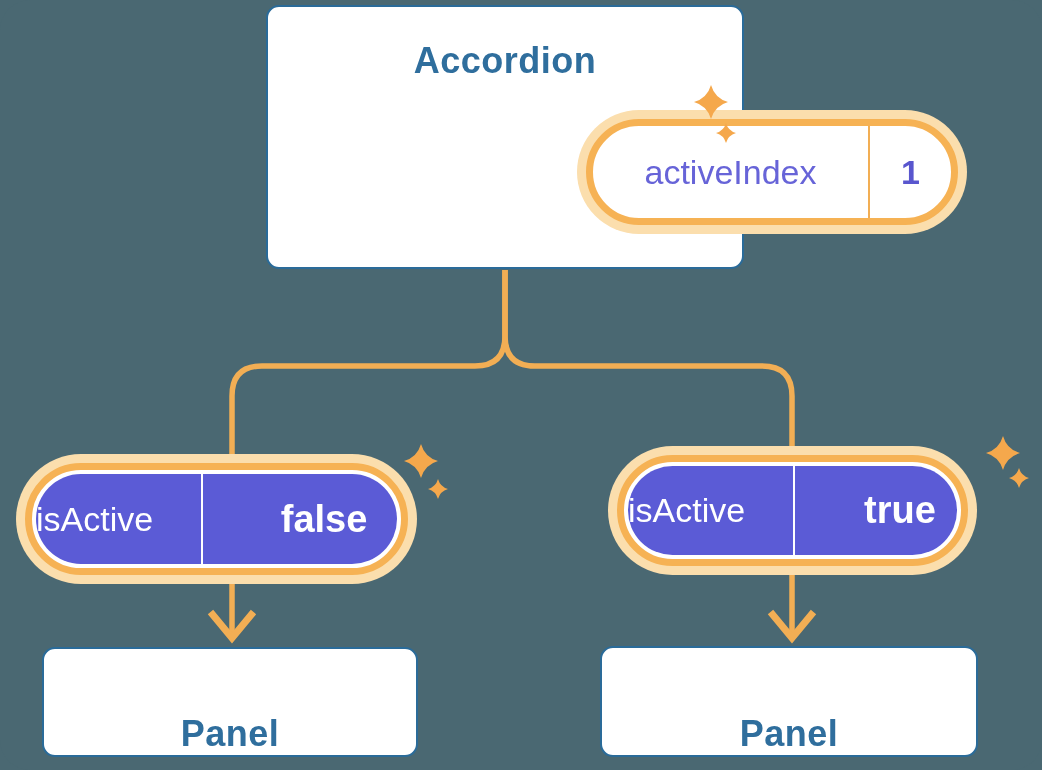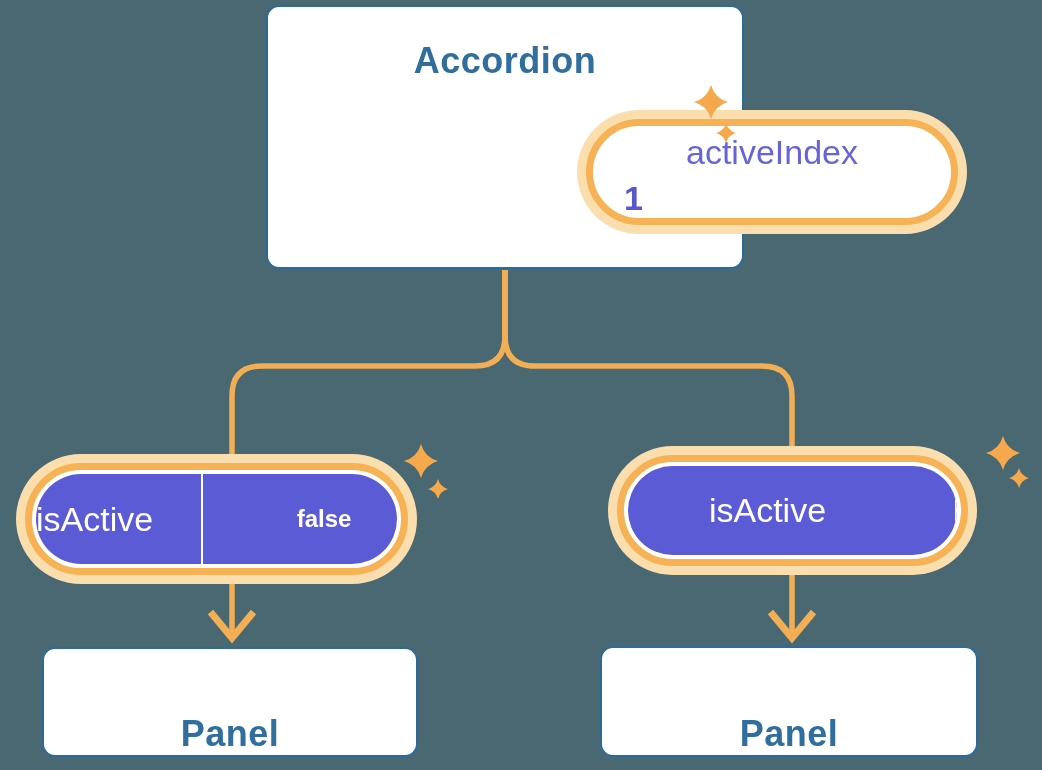--- a/index.html
+++ b/index.html
@@ -54,21 +54,20 @@
     border:7px solid #f6b254;
     border-radius:999px;
     box-shadow:0 0 0 9px #fbdead;
     display:flex;
     align-items:stretch;
     z-index:3;
   }
   .state-pill{
     left:318px; top:112px; width:372px; height:106px;
     background:#ffffff;
-    flex-direction:column;
   }
   .prop-pill{
     background:#ffffff;
     padding:4px;
   }
   .prop-pill .pill-inner{
     flex:1;
     display:flex;
     align-items:stretch;
     background:#5b5bd6;
@@ -87,21 +86,21 @@
   .seg-name{ flex:1; }
   .state-pill .seg-value{ width:81px; }
   .prop-pill.left  .seg-value{ width:149px; }
   .prop-pill.right .seg-value{ width:124px; }
   .pill-divider{ width:2px; align-self:stretch; }
   .state-pill .pill-divider{ background:#f2ae54; }
   .prop-pill  .pill-divider{ background:#ffffff; }
   .state-pill .seg-name { color:#6764d8; font-size:34px; }
   .state-pill .seg-value{ color:#5956ce; font-size:34px; font-weight:700; }
   .prop-pill .seg-name { color:#ffffff; font-size:34px; }
-  .prop-pill .seg-value{ color:#ffffff; font-size:24px; font-weight:700; }
+  .prop-pill .seg-value{ color:#ffffff; font-size:38px; font-weight:700; }
   
   .sparkles{
     position:absolute;
     width:60px;height:70px;
     z-index:4;
   }
   .sparkles.top  { left:681px; top:82px;  }
   .sparkles.left { left:391px; top:441px; }
   .sparkles.right{ left:973px; top:433px; }
   .hidden-defs{ position:absolute; width:0; height:0; overflow:hidden; }
@@ -156,20 +155,21 @@
     <g fill="#f5a84c">
       <use href="#star4" transform="translate(30,20) scale(0.85)"></use>
       <use href="#star4" transform="translate(47,48) scale(0.5)"></use>
     </g>
   </svg>
 
   <div class="pill prop-pill right">
     <div class="pill-inner">
       <span class="seg seg-name">isActive</span>
       <span class="pill-divider"></span>
+      <span class="seg seg-value">true</span>
     </div>
   </div>
   <svg class="sparkles right" viewBox="0 0 60 70">
     <g fill="#f5a84c">
       <use href="#star4" transform="translate(30,20) scale(0.85)"></use>
       <use href="#star4" transform="translate(46,45) scale(0.5)"></use>
     </g>
   </svg>
 
   <div class="card panel-card left">

